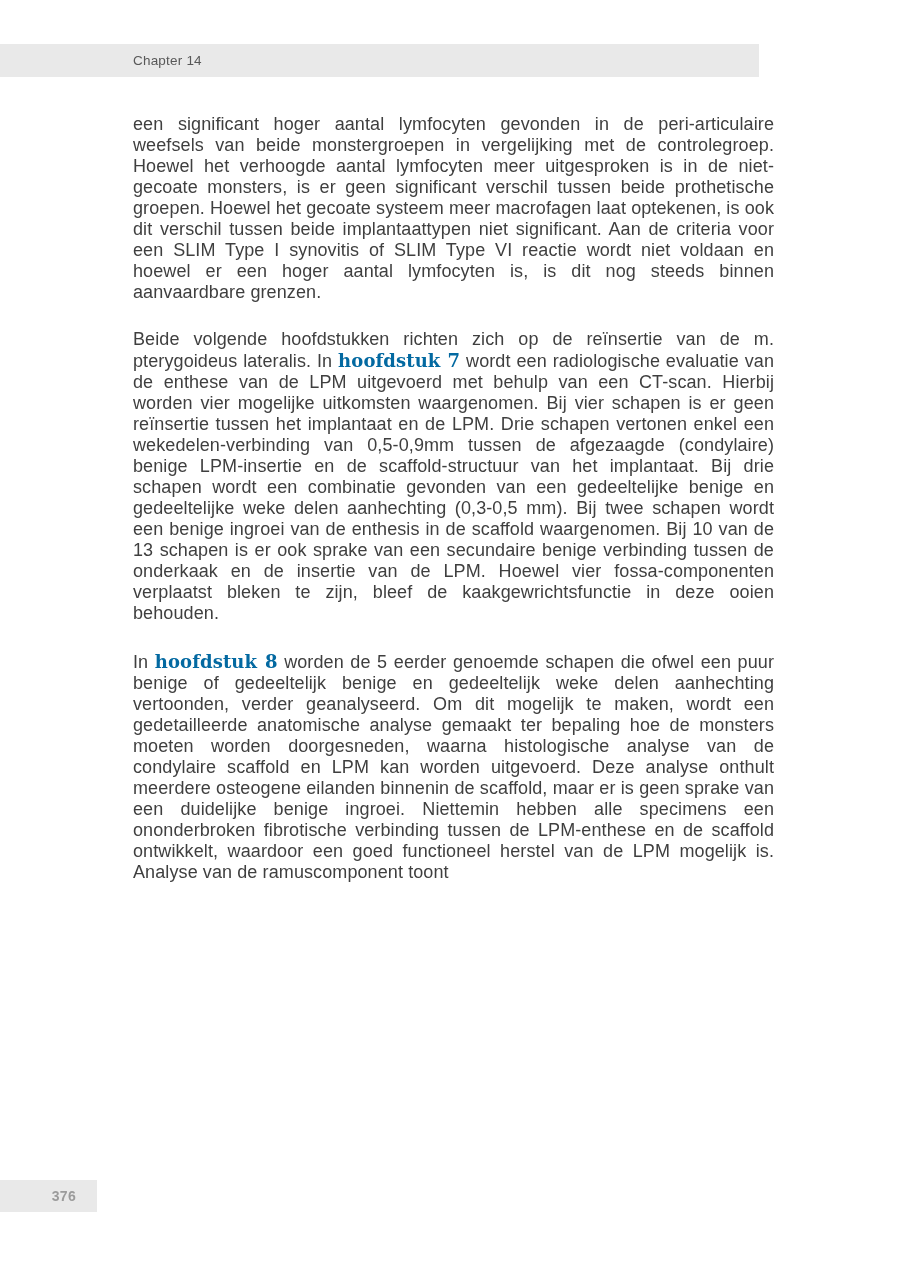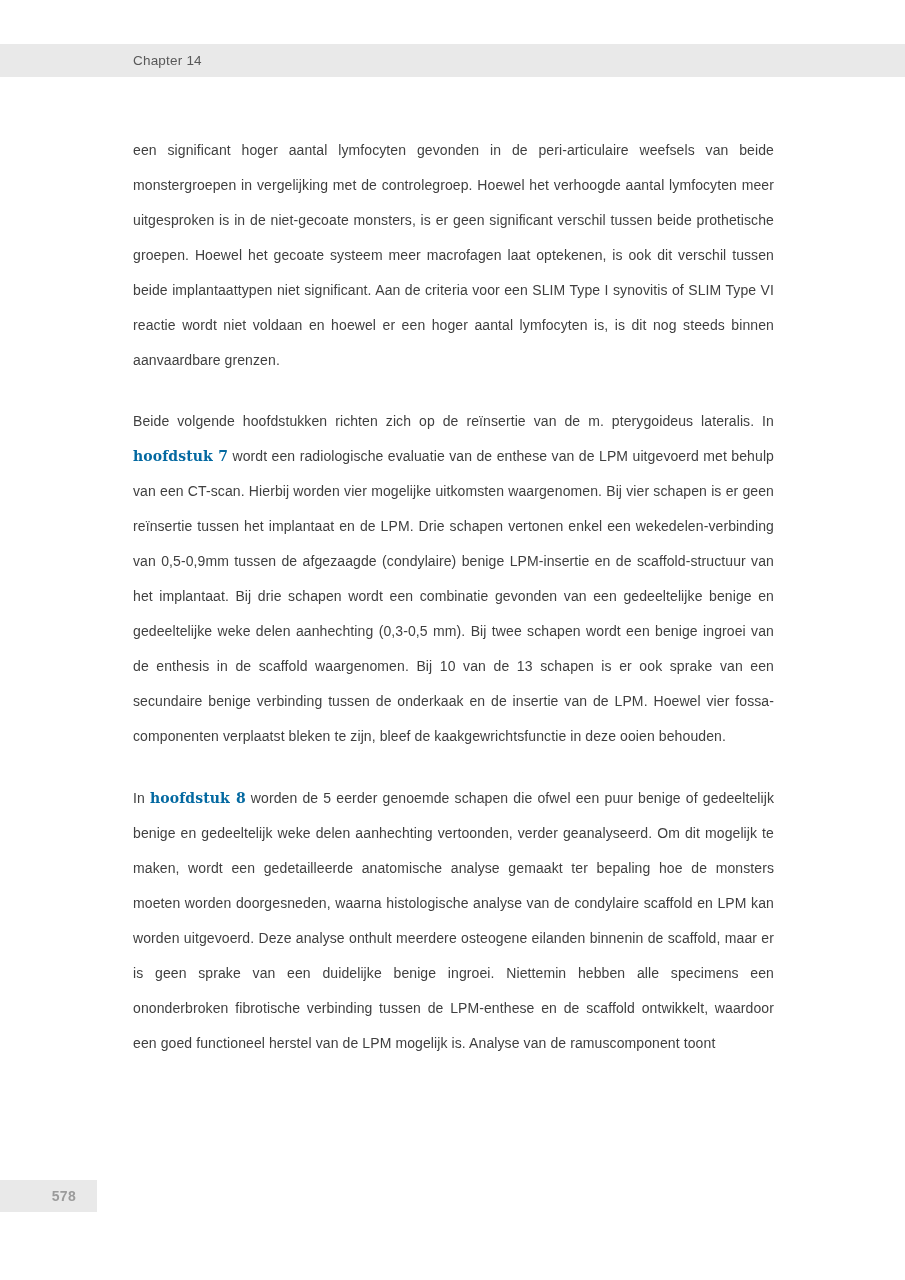--- a/index.html
+++ b/index.html
@@ -15,40 +15,40 @@
   }
   .page {
     position: absolute;
     inset: 0;
     background: #ffffff;
   }
   .chapter-bar {
     position: absolute;
     left: 0;
     top: 44px;
-    width: 905px;
+    width: 759px;
     height: 33px;
     background: #e9e9e9;
     display: flex;
     align-items: center;
   }
   .chapter-label {
     margin-left: 133px;
     font-size: 13.5px;
     color: #585858;
     letter-spacing: 0.2px;
   }
   .body-text {
     position: absolute;
     left: 133px;
-    top: 133px;
+    top: 114px;
     width: 641px;
     color: #3f3f3f;
-    font-size: 14px;
-    line-height: 35px;
+    font-size: 18px;
+    line-height: 21px;
     text-align: justify;
     letter-spacing: 0.1px;
   }
   .body-text p { margin: 0; }
   .body-text p + p { margin-top: 26.3px; }
   .body-text strong {
     font-family: "DejaVu Serif", serif;
     font-weight: 700;
     color: #0369a1;
   }
@@ -80,16 +80,16 @@
     <span class="chapter-label">Chapter 14</span>
   </header>
 
   <main class="body-text" id="paragraphs">
       <p><span>een significant hoger aantal lymfocyten gevonden in de peri-articulaire weefsels van beide monstergroepen in vergelijking met de controlegroep. Hoewel het verhoogde aantal lymfocyten meer uitgesproken is in de niet-gecoate monsters, is er geen significant verschil tussen beide prothetische groepen. Hoewel het gecoate systeem meer macrofagen laat optekenen, is ook dit verschil tussen beide implantaattypen niet significant. Aan de criteria voor een SLIM Type I synovitis of SLIM Type VI reactie wordt niet voldaan en hoewel er een hoger aantal lymfocyten is, is dit nog steeds binnen aanvaardbare grenzen.</span></p>
       <p><span>Beide volgende hoofdstukken richten zich op de reïnsertie van de m. pterygoideus lateralis. In </span><strong>hoofdstuk 7</strong><span> wordt een radiologische evaluatie van de enthese van de LPM uitgevoerd met behulp van een CT-scan. Hierbij worden vier mogelijke uitkomsten waargenomen. Bij vier schapen is er geen reïnsertie tussen het implantaat en de LPM. Drie schapen vertonen enkel een wekedelen-verbinding van 0,5-0,9mm tussen de afgezaagde (condylaire) benige LPM-insertie en de scaffold-structuur van het implantaat. Bij drie schapen wordt een combinatie gevonden van een gedeeltelijke benige en gedeeltelijke weke delen aanhechting (0,3-0,5 mm). Bij twee schapen wordt een benige ingroei van de enthesis in de scaffold waargenomen. Bij 10 van de 13 schapen is er ook sprake van een secundaire benige verbinding tussen de onderkaak en de insertie van de LPM. Hoewel vier fossa-componenten verplaatst bleken te zijn, bleef de kaakgewrichtsfunctie in deze ooien behouden.</span></p>
       <p><span>In </span><strong>hoofdstuk 8</strong><span> worden de 5 eerder genoemde schapen die ofwel een puur benige of gedeeltelijk benige en gedeeltelijk weke delen aanhechting vertoonden, verder geanalyseerd. Om dit mogelijk te maken, wordt een gedetailleerde anatomische analyse gemaakt ter bepaling hoe de monsters moeten worden doorgesneden, waarna histologische analyse van de condylaire scaffold en LPM kan worden uitgevoerd. Deze analyse onthult meerdere osteogene eilanden binnenin de scaffold, maar er is geen sprake van een duidelijke benige ingroei. Niettemin hebben alle specimens een ononderbroken fibrotische verbinding tussen de LPM-enthese en de scaffold ontwikkelt, waardoor een goed functioneel herstel van de LPM mogelijk is. Analyse van de ramuscomponent toont</span></p>
     </main>
 
   <footer class="page-number-bar">
-    <span class="page-number">578</span>
+    <span class="page-number">376</span>
   </footer>
 
 </div>
 
 </body></html>

